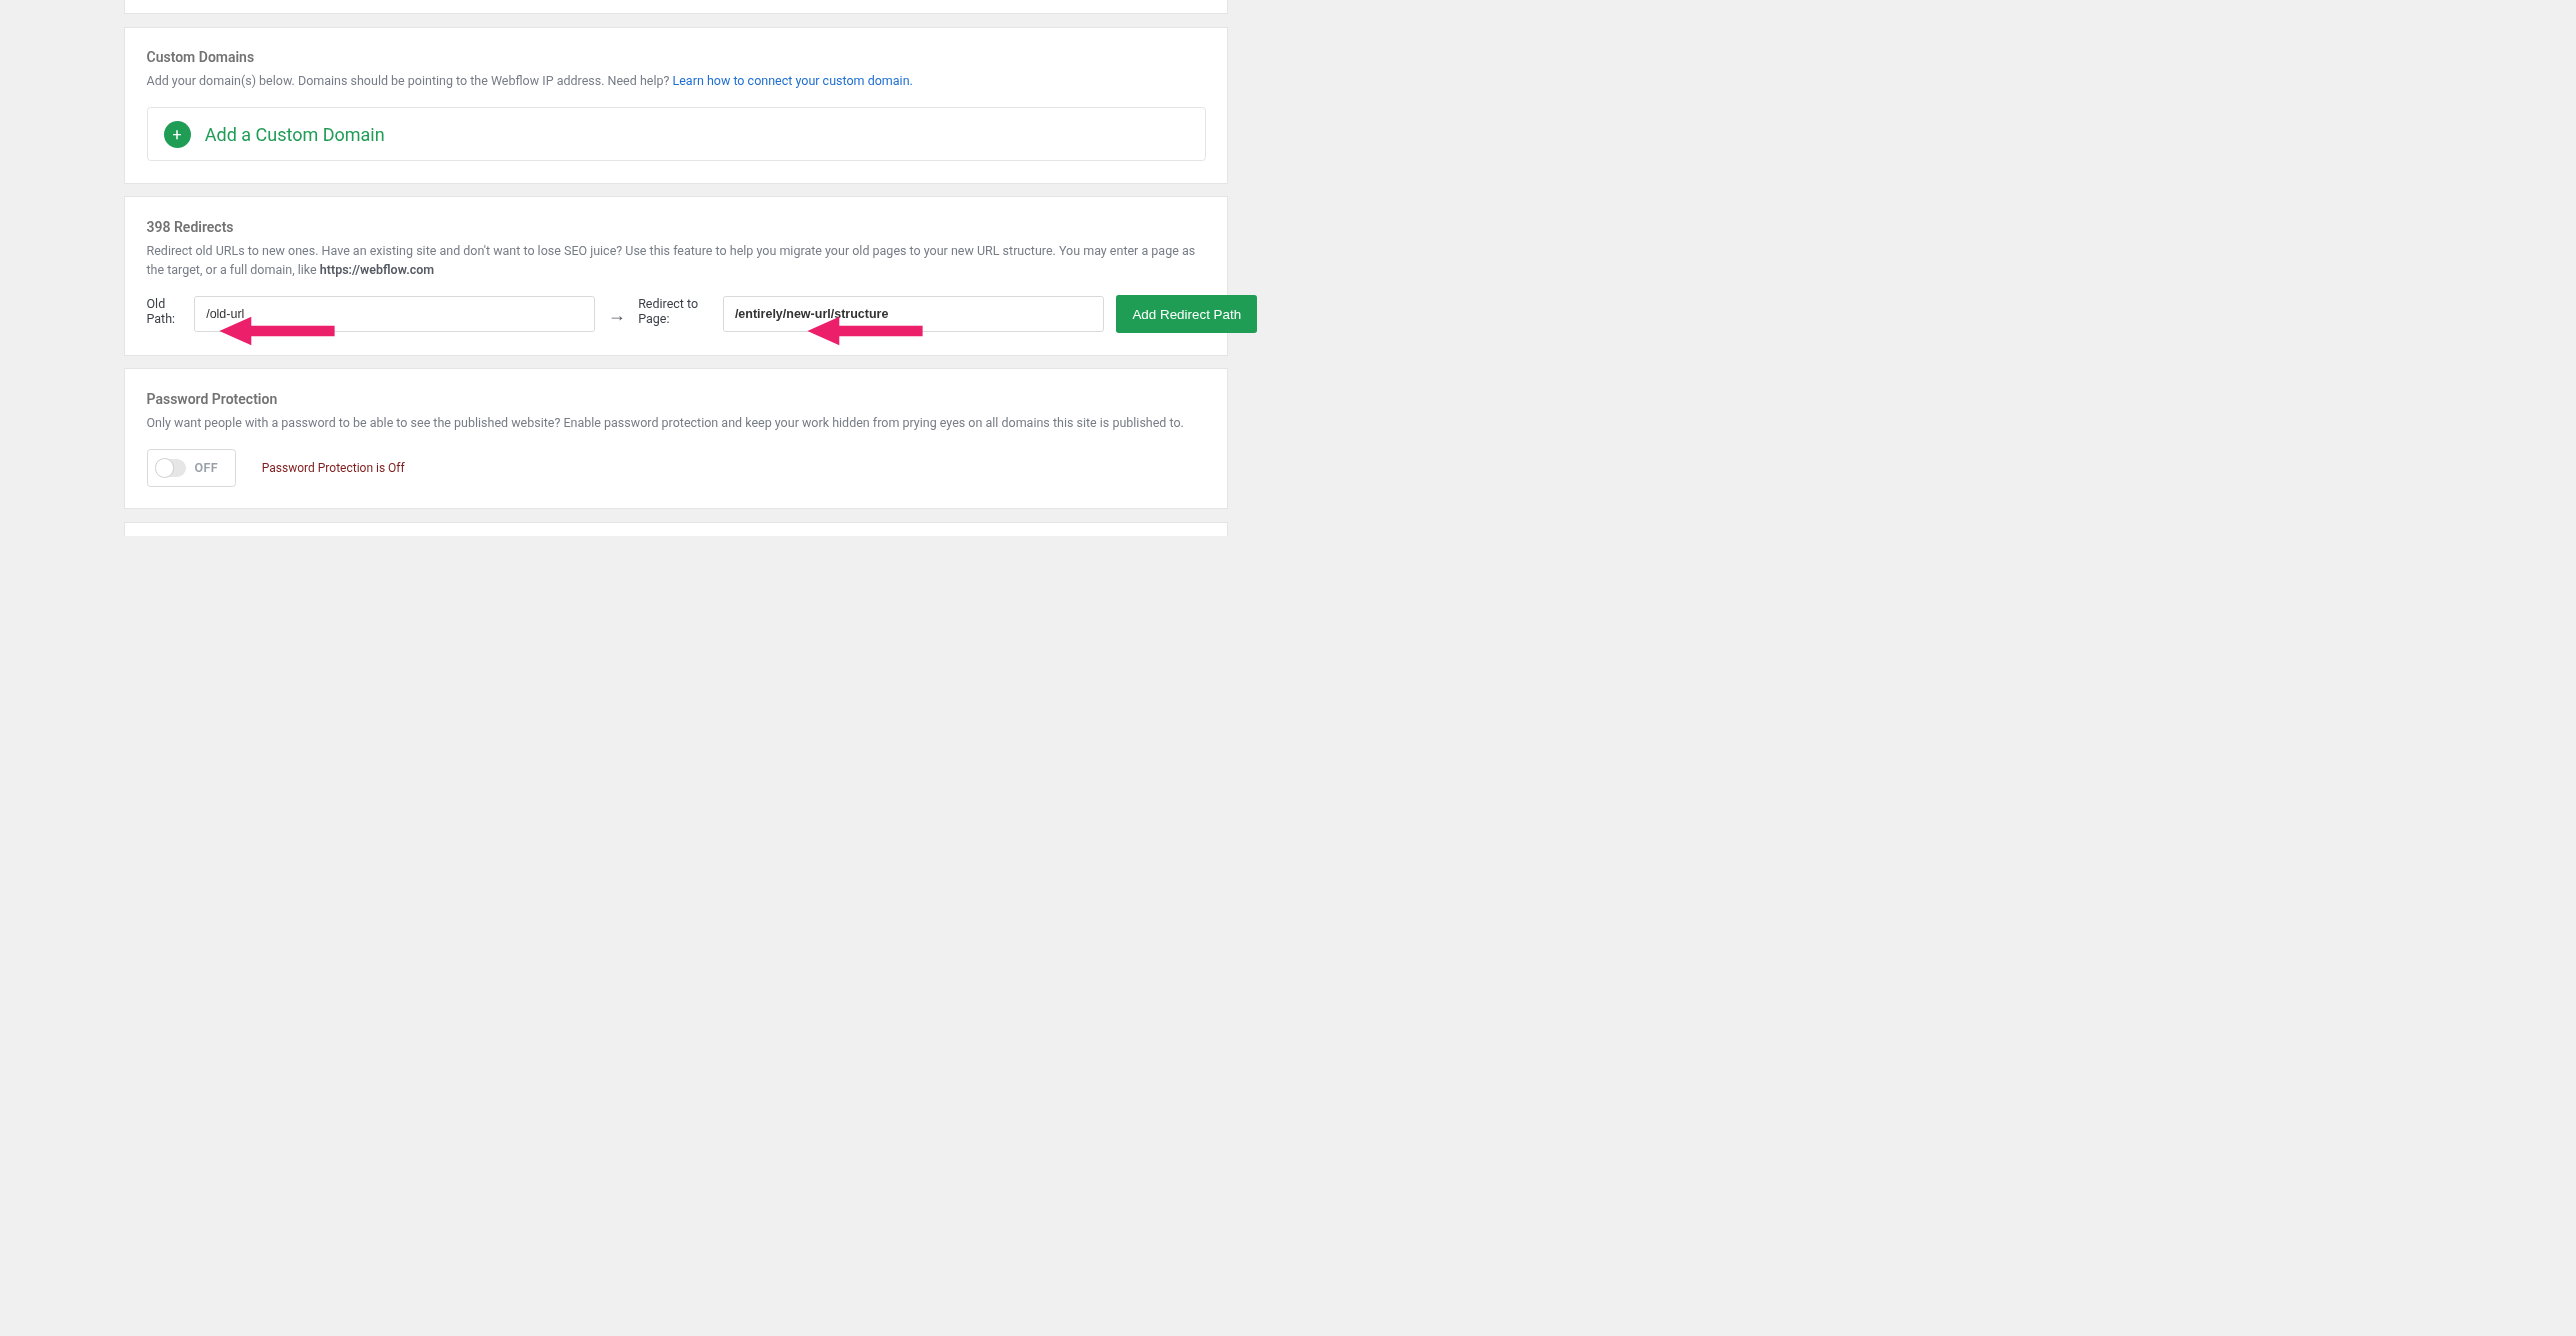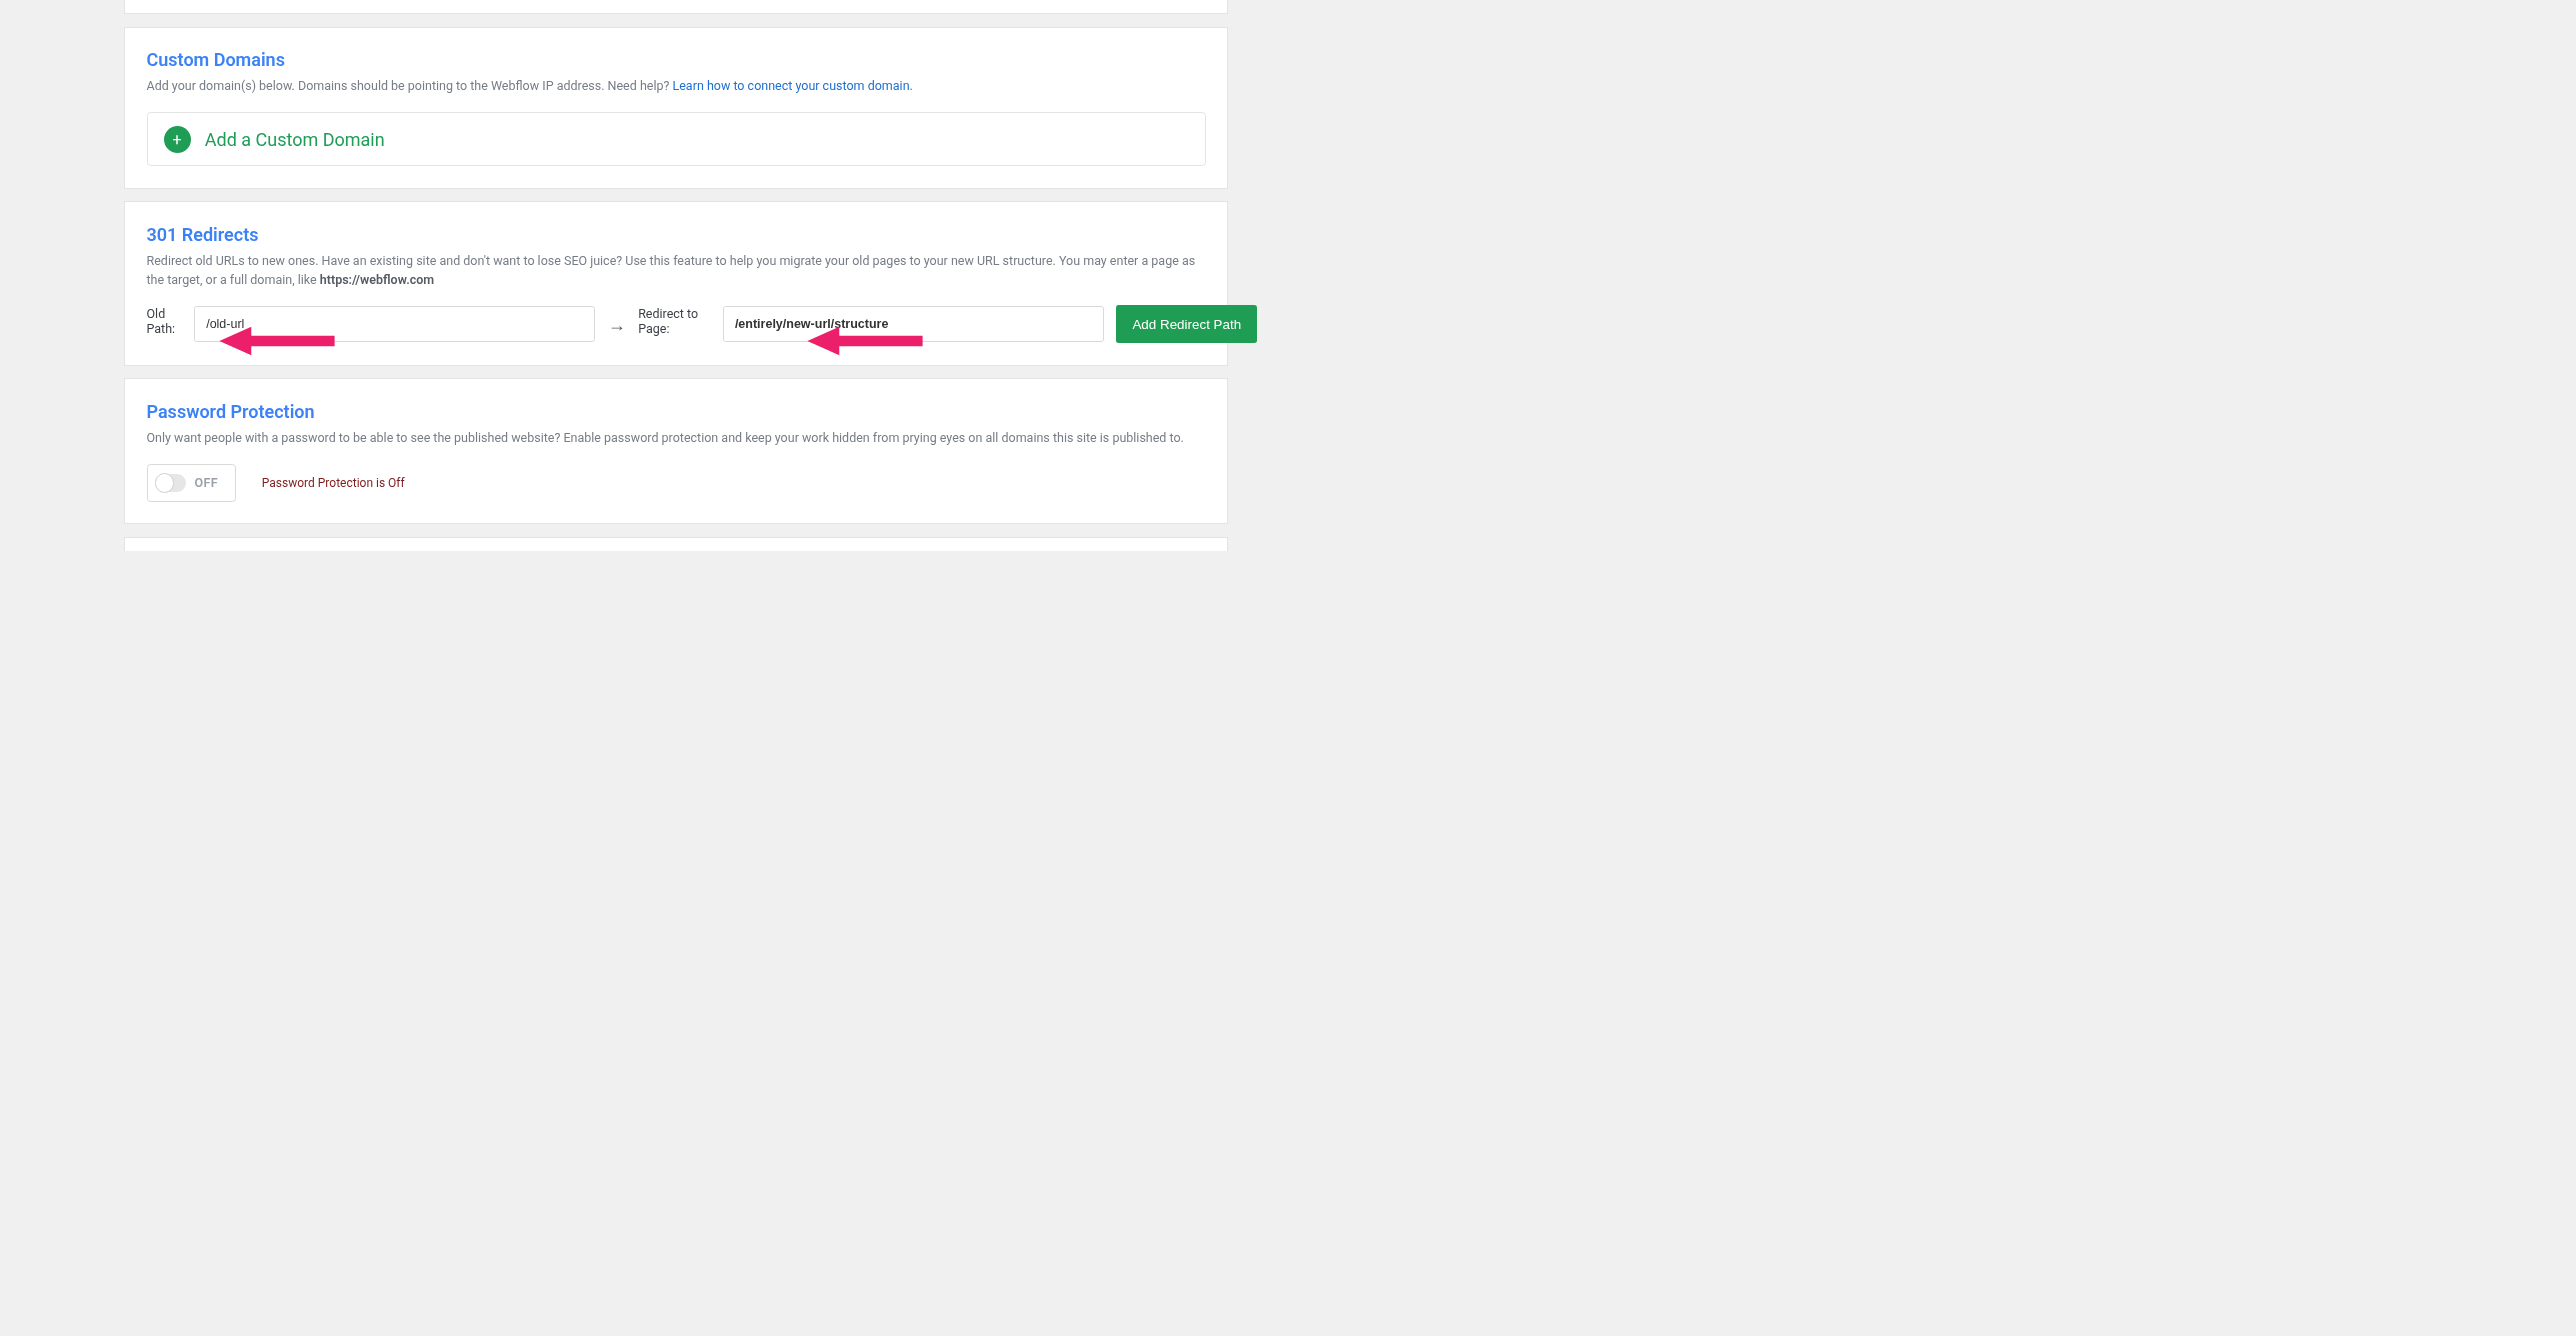--- a/index.html
+++ b/index.html
@@ -33,23 +33,23 @@
   .card.first {
     border-top: 0.9px solid #e4e4e4;
     padding: 0 21.5px 7.2px 21.5px;
     min-height: 16px;
   }
   .card + .card {
     margin-top: 12.5px;
     border-top: 0.9px solid #e4e4e4;
   }
   .section-title {
-    font-size: 18px;
+    font-size: 14px;
     font-weight: 600;
-    color: #3b82f6;
+    color: #737373;
     margin-bottom: 7.2px;
   }
   .section-desc {
     font-size: 12.5px;
     color: #777d87;
     line-height: 1.5;
     margin-bottom: 16px;
   }
   .section-desc a {
     color: #1f6fd1;
@@ -219,21 +219,21 @@
           </p>
           <div class="add-domain-row">
             <div class="plus-circle">
                 <span>+</span>
               </div>
             <span class="add-domain-label">Add a Custom Domain</span>
           </div>
         </div>
 
         <div class="card" style="position:relative;">
-          <h2 class="section-title">301 Redirects</h2>
+          <h2 class="section-title">398 Redirects</h2>
           <p class="section-desc">
             <span>Redirect old URLs to new ones. Have an existing site and don't want to lose SEO juice? Use this feature to help you migrate your old pages to your new URL structure. You may enter a page as the target, or a full domain, like </span><b>https://webflow.com</b>
           </p>
           <div class="redirect-form" style="position:relative;">
             <div class="field-group">
               <label class="field-label">Old Path:</label>
               <input type="text" class="text-input old-path-input" value="/old-url" style="">
             </div>
             <div class="arrow-between">→</div>
             <div class="field-group">

